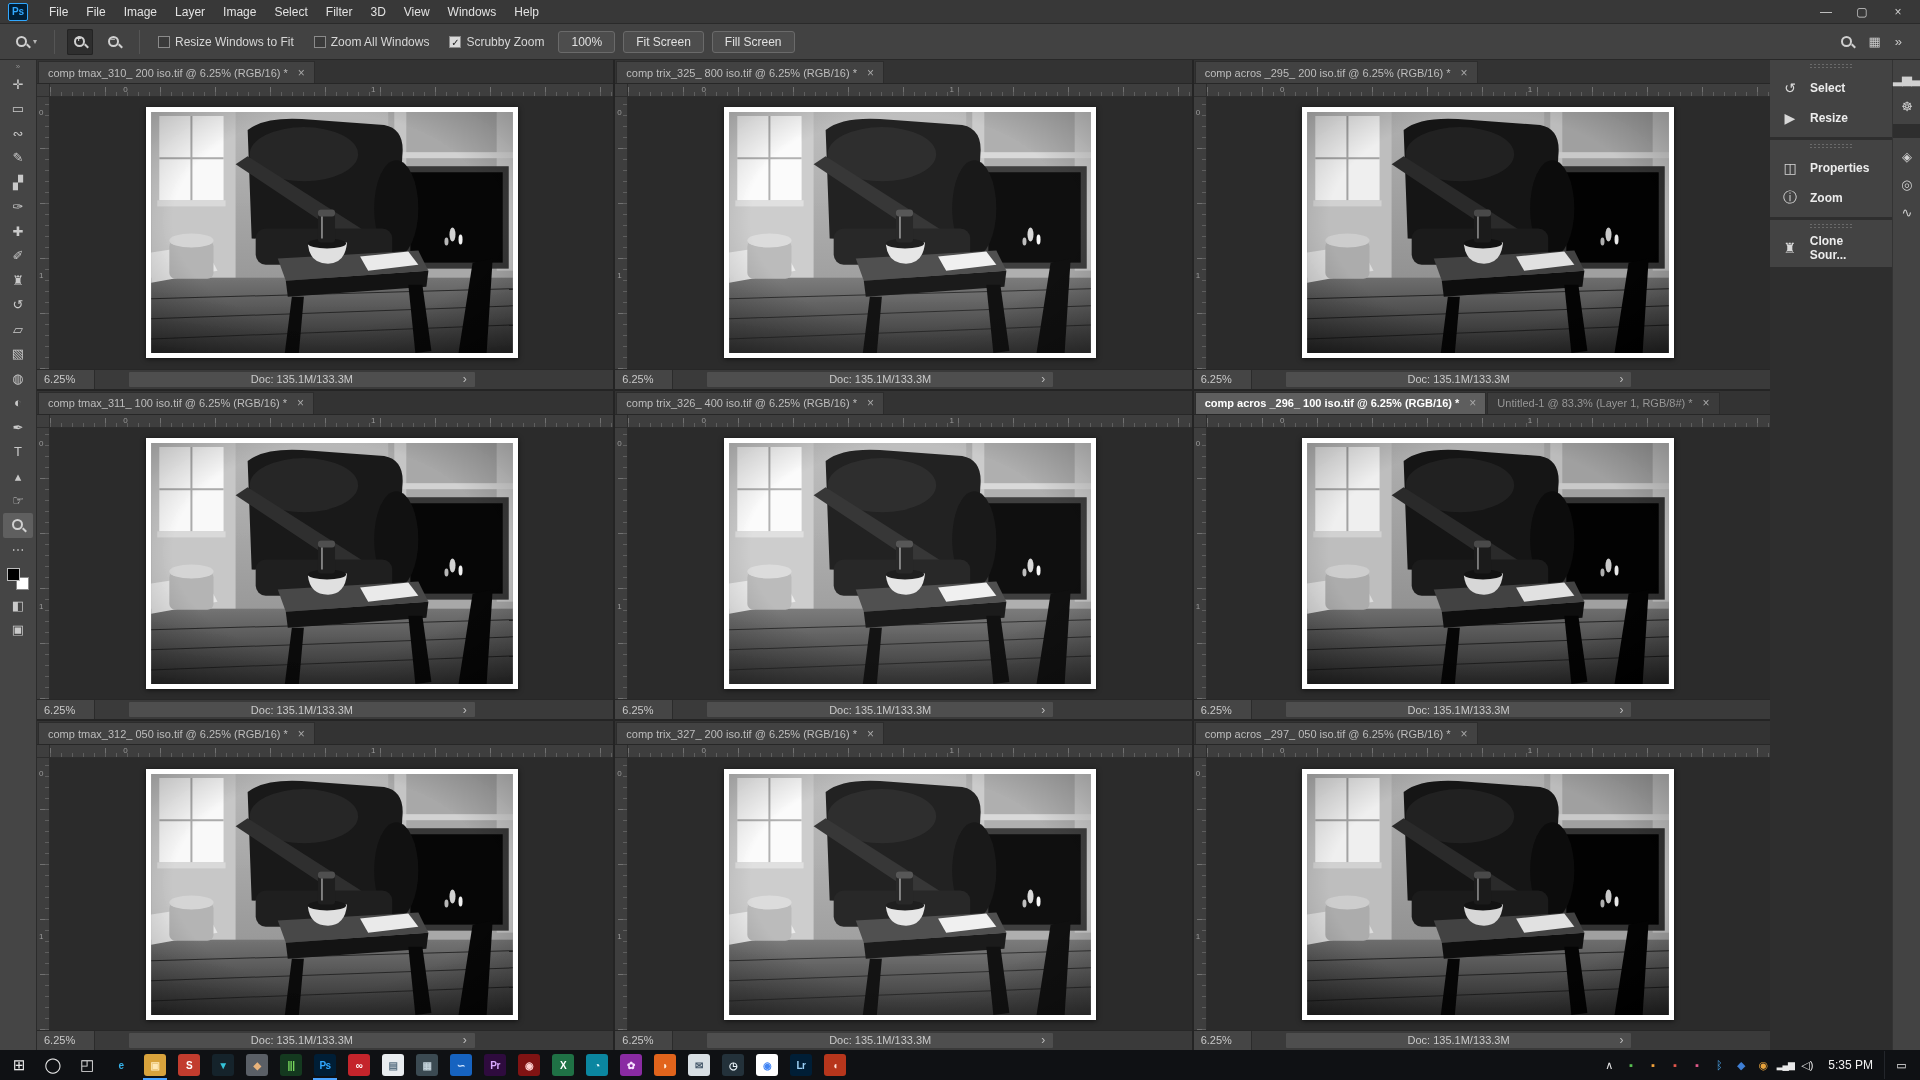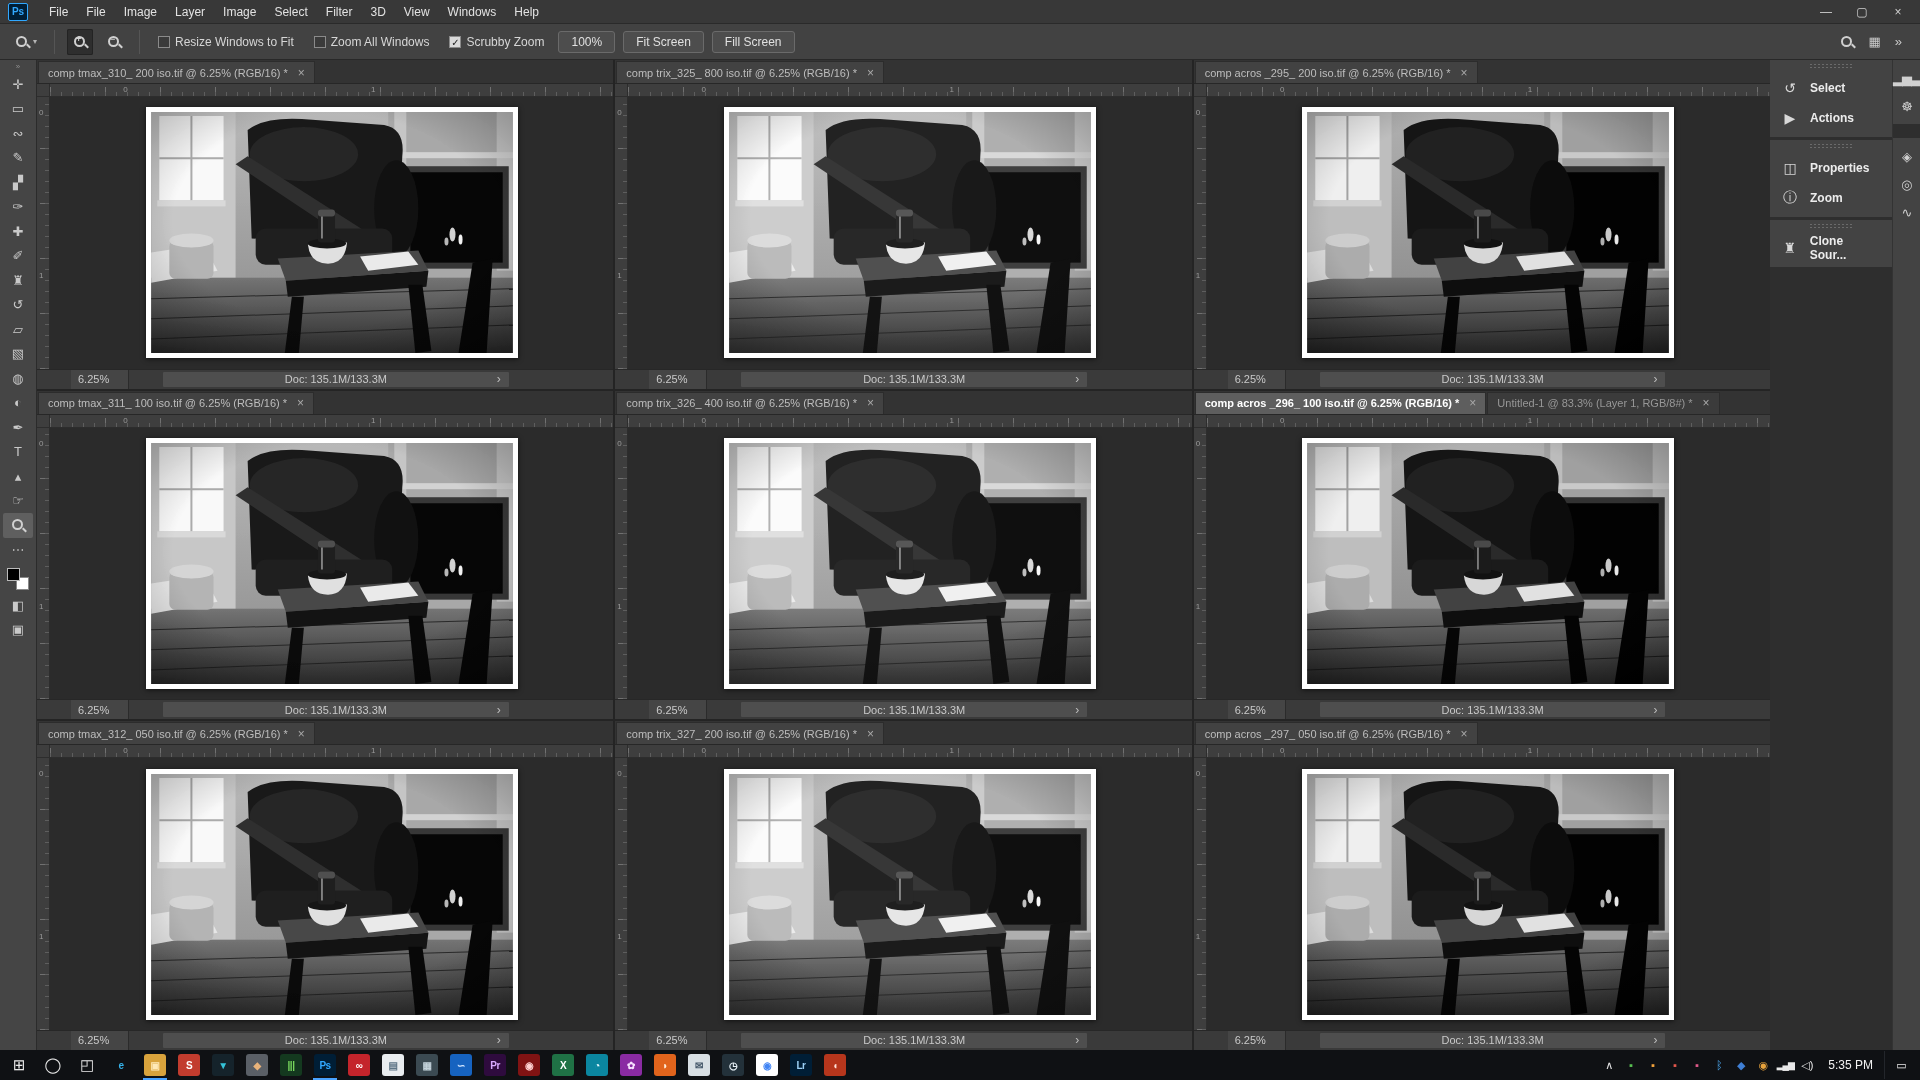--- a/index.html
+++ b/index.html
@@ -67,21 +67,21 @@
   .rn{position:absolute;font-size:8px;color:#9a9a9a;}
   .hruler .rn{top:1px;}
   .vruler .rn{left:2px;}
   .canvas{position:relative;overflow:hidden;display:flex;align-items:center;justify-content:center;background:#2b2b2b;min-height:0;}
   .photo{background:#ffffff;padding:5px;box-shadow:0 1px 5px rgba(0,0,0,.65);}
   .photo svg{width:362px;height:241px;display:block;background:#888;}
   .film-tmax svg{filter:contrast(1.04);}
   .film-trix svg{filter:brightness(1.06) contrast(0.97);}
   .film-acros svg{filter:brightness(0.95) contrast(1.07);}
   .sbar{height:20px;display:flex;align-items:center;background:#3a3a3a;font-size:11px;color:#c9c9c9;border-top:1px solid #272727;}
-  .zf{width:58px;height:100%;display:flex;align-items:center;padding:0 7px;background:#454545;border-right:1px solid #2b2b2b;margin-left:34px;}
+  .zf{width:58px;height:100%;display:flex;align-items:center;padding:0 7px;background:#454545;border-right:1px solid #2b2b2b;}
   .di{position:relative;margin-left:34px;width:60%;height:15px;background:#4e4e4e;border-radius:1px;
     display:flex;align-items:center;justify-content:center;}
   .chev{position:absolute;right:8px;color:#bdbdbd;font-size:12px;line-height:12px;}
 
   
   .rightdock{position:absolute;right:0;top:60px;bottom:30px;width:150px;background:#2e2e2e;display:flex;z-index:5;}
   .dockcol{width:122px;display:flex;flex-direction:column;gap:3px;background:#2e2e2e;}
   .dockgroup{background:#434343;padding-bottom:4px;}
   .dgrip{width:44px;height:6px;margin:3px auto 4px auto;
     background:radial-gradient(#6a6a6a 0.8px, transparent 1px);background-size:4px 3px;}
@@ -609,21 +609,21 @@
 <div class="rightdock">
   <div class="dockcol">
     <div class="dockgroup">
       <div class="dgrip"></div>
       <div class="dockitem">
         <span class="dicon">↺</span>
         <span>Select</span>
       </div>
       <div class="dockitem">
         <span class="dicon">▶</span>
-        <span>Actions</span>
+        <span>Resize</span>
       </div>
     </div>
     <div class="dockgroup">
       <div class="dgrip"></div>
       <div class="dockitem">
         <span class="dicon">◫</span>
         <span>Properties</span>
       </div>
       <div class="dockitem">
         <span class="dicon">ⓘ</span>

